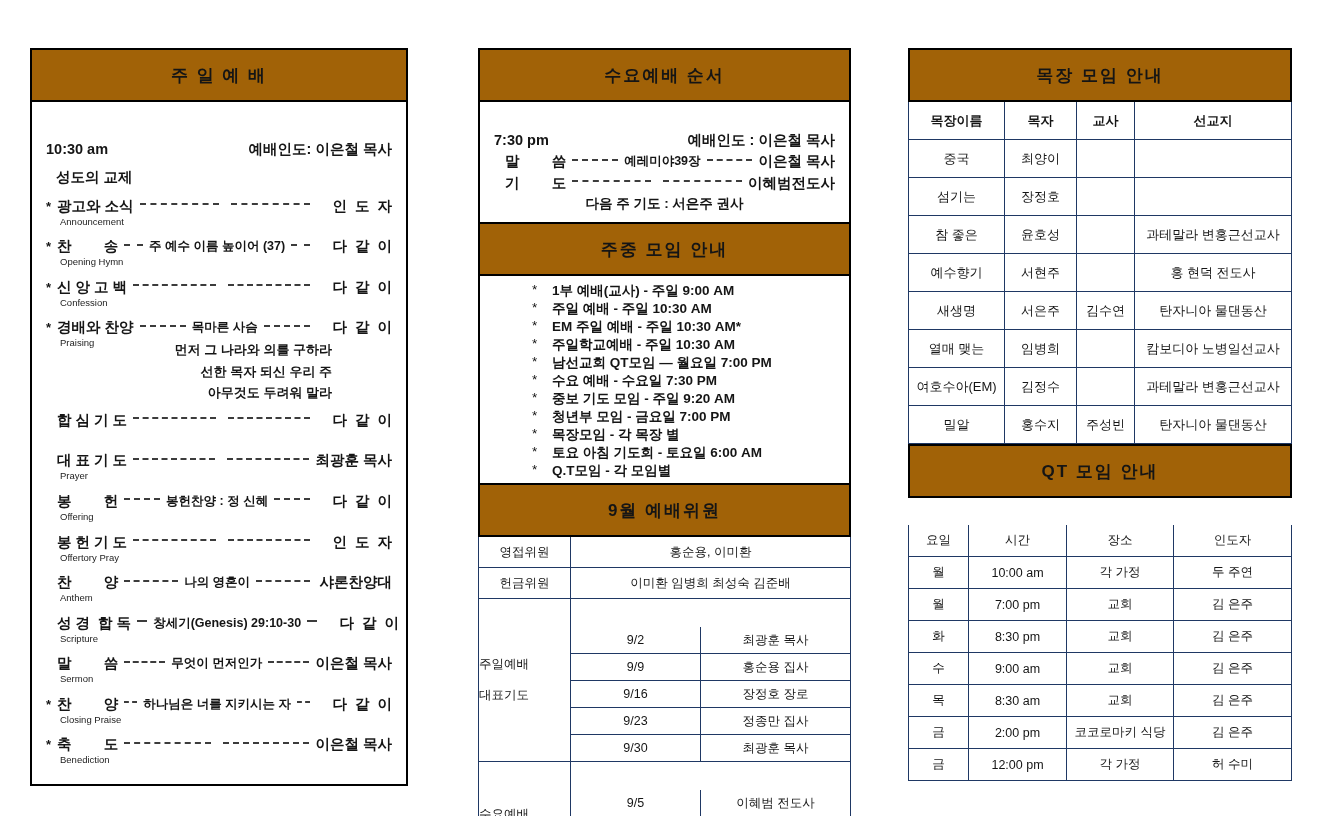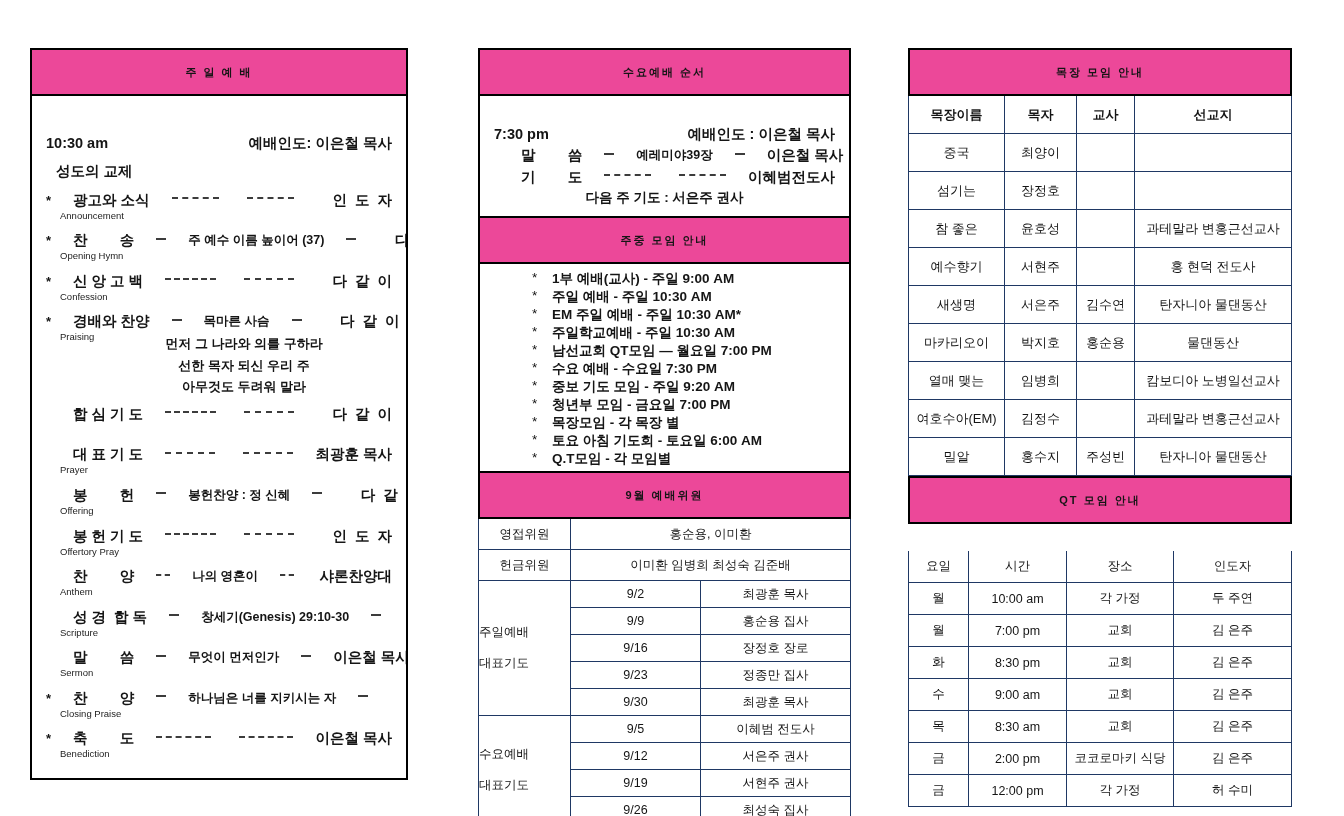--- a/index.html
+++ b/index.html
@@ -5,46 +5,46 @@
   html,body { margin:0; padding:0; background:#ffffff; }
   .page {
     position:relative; width:1344px; height:816px; background:#ffffff;
     font-family:"Liberation Sans","DejaVu Sans",sans-serif; color:#151515;
     overflow:hidden;
   }
   .panel { position:absolute; box-sizing:border-box; }
 
   
   .hdr {
-    box-sizing:border-box; height:48px; background:#ec4899; border:2px solid #000;
+    box-sizing:border-box; height:54px; background:#a16207; border:2px solid #000;
     display:flex; align-items:center; justify-content:center;
-    font-weight:bold; font-size:11px; letter-spacing:2px;
+    font-weight:bold; font-size:17px; letter-spacing:2px;
   }
 
   
   .sun-body {
     box-sizing:border-box; border:2px solid #000; border-top:none;
     height:684px; padding:8px 14px; display:flex; flex-direction:column;
     justify-content:space-evenly; overflow:hidden;
   }
   .w-toprow { display:flex; justify-content:space-between; align-items:center;
     font-weight:bold; font-size:14.5px;margin-top:20px; }
   .fellowship { font-weight:bold; font-size:14.5px; padding-left:10px; }
-  .w-row { display:flex; align-items:center; font-weight:bold; font-size:14.5px;gap:16px; }
+  .w-row { display:flex; align-items:center; font-weight:bold; font-size:14.5px; }
   .star { flex:none; width:11px; font-size:13px; }
   .w-label { flex:none; white-space:pre; }
   .leader { flex:1 1 0; min-width:10px; border-bottom:2px dashed #3c3c3c;
     height:0; align-self:center; margin:0 6px; transform:translateY(-2px); }
   .w-center { flex:none; white-space:pre; font-size:12.5px; }
   .w-center:empty { display:none; }
   .w-right { flex:none; min-width:76px; text-align:right; white-space:pre; }
   .w-sub { display:flex; min-height:12px; line-height:1.25; }
   .w-en { flex:none; width:110px; padding-left:14px; box-sizing:border-box;
     font-size:9.5px; color:#1c1c1c; }
-  .w-verses { flex:1; text-align:center; font-weight:bold; font-size:13px;
+  .w-verses { flex:1; text-align:right; font-weight:bold; font-size:13px;
     padding-right:60px; }
   .verse { margin-top:5px; }
   .verse:empty { display:none; }
 
   
   .wed-body {
     box-sizing:border-box; border:2px solid #000; border-top:none; border-bottom:none;
     height:120px; padding:6px 14px; display:flex; flex-direction:column;
     justify-content:space-evenly; overflow:hidden;
   }
@@ -61,21 +61,21 @@
     border-top:none; font-size:12.5px; }
   .sep-row { display:flex; min-height:30px; border-top:1.5px solid #1F3864; }
   .sep-table > [data-repeat] > .sep-row:first-of-type { border-top:none; }
   .sep-label { box-sizing:border-box; width:92px; border-right:1.5px solid #1F3864;
     display:flex; align-items:center; justify-content:center; }
   .sep-value { flex:1; display:flex; align-items:center; justify-content:center; }
   .sep-group { display:flex; border-top:1.5px solid #1F3864; }
   .sep-glabel { box-sizing:border-box; width:92px; border-right:1.5px solid #1F3864;
     display:flex; flex-direction:column; align-items:flex-start; justify-content:center;
     gap:14px; }
-  .sep-rows { flex:1; display:flex; flex-direction:column; }
+  .sep-rows { flex:1; display:flex; flex-direction:column;margin-top:28px; }
   .sep-irow { display:flex; min-height:26px; }
   .sep-irow + .sep-irow { border-top:1.5px solid #1F3864; }
   .sep-date { box-sizing:border-box; width:130px; border-right:1.5px solid #1F3864;
     display:flex; align-items:center; justify-content:center; }
   .sep-name { flex:1; display:flex; align-items:center; justify-content:center; }
 
   
   .grid-table { box-sizing:border-box; width:384px; border:1.5px solid #1F3864;
     border-top:none; font-size:13px; }
   .g-row { display:flex; }
@@ -575,26 +575,20 @@
             <div class="g-cell mj-c4">홍 현덕 전도사</div>
           </div>
 
           <div class="g-row mj-row">
             <div class="g-cell mj-c1">새생명</div>
             <div class="g-cell mj-c2">서은주</div>
             <div class="g-cell mj-c3">김수연</div>
             <div class="g-cell mj-c4">탄자니아  물댄동산</div>
           </div>
 
-          <div class="g-row mj-row">
-            <div class="g-cell mj-c1">마카리오이</div>
-            <div class="g-cell mj-c2">박지호</div>
-            <div class="g-cell mj-c3">홍순용</div>
-            <div class="g-cell mj-c4">물댄동산</div>
-          </div>
 
           <div class="g-row mj-row">
             <div class="g-cell mj-c1">열매 맺는</div>
             <div class="g-cell mj-c2">임병희</div>
             <div class="g-cell mj-c3"></div>
             <div class="g-cell mj-c4">캄보디아 노병일선교사</div>
           </div>
 
 
           <div class="g-row mj-row">

